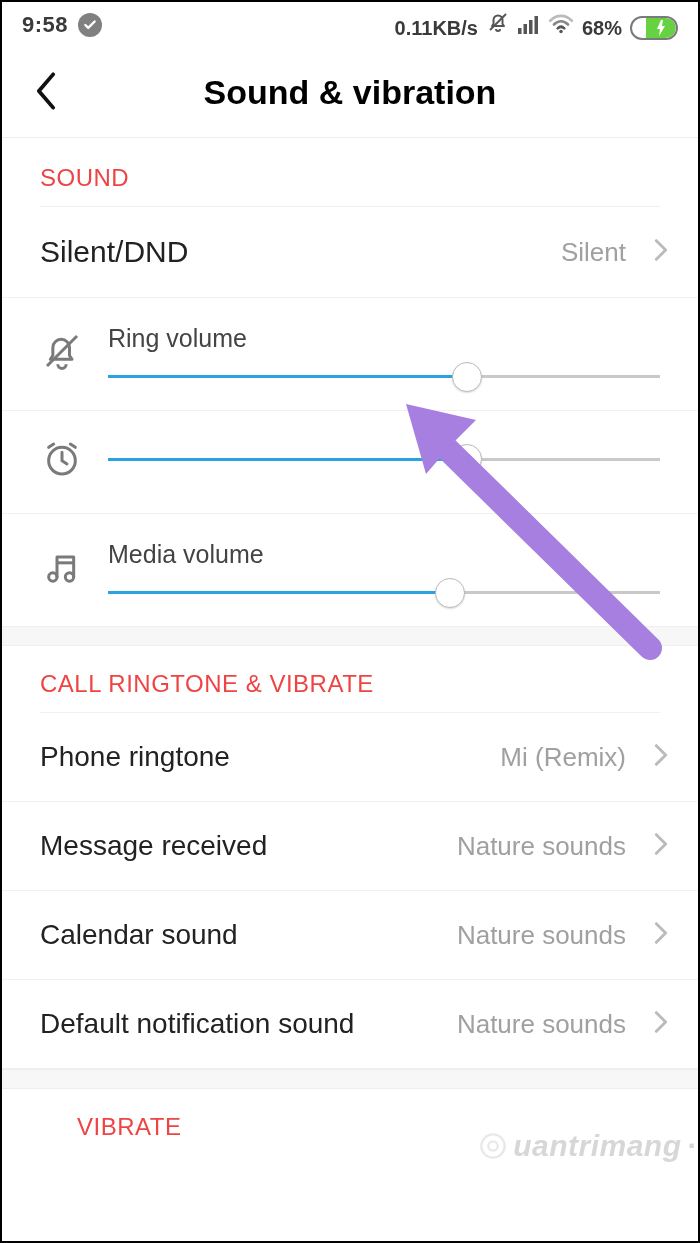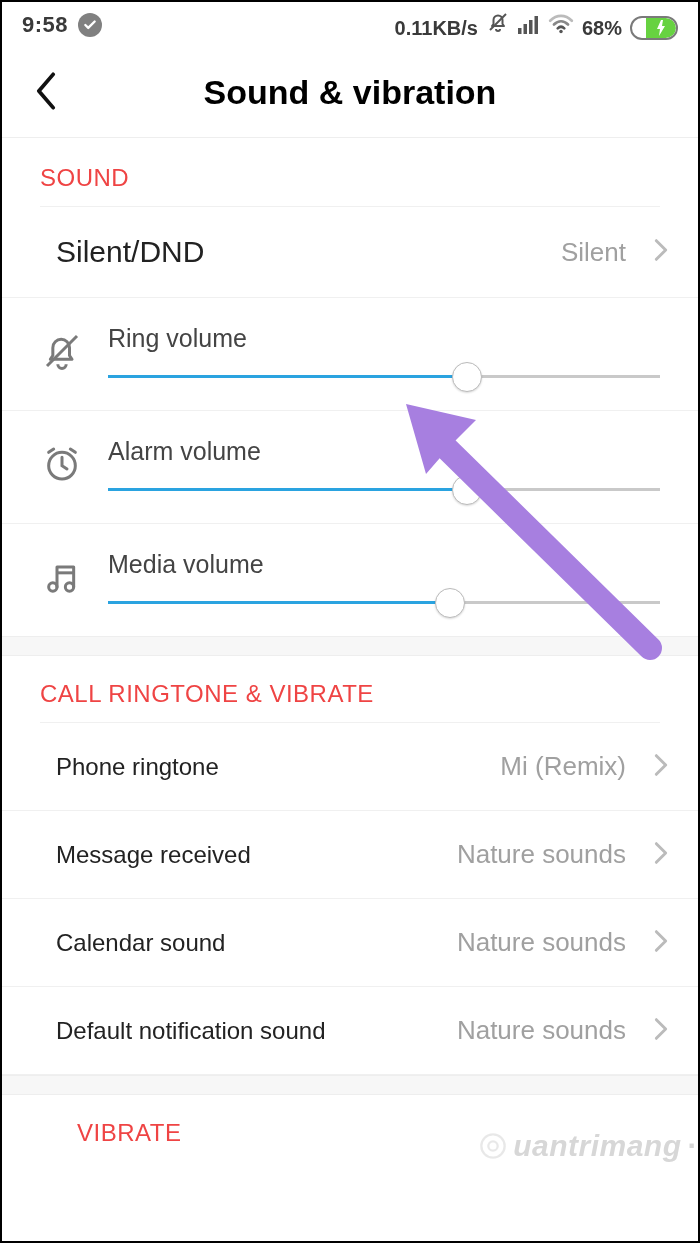--- a/index.html
+++ b/index.html
@@ -21,23 +21,23 @@
   .back-btn { position:absolute; left:30px; top:50%; transform:translateY(-50%); cursor:pointer; }
   .header-title { flex:1; text-align:center; font-size:34px; font-weight:800; }
   
   .content { position:absolute; top:138px; left:0; right:0; bottom:0; overflow:hidden; }
   
   .sect-head { padding:24px 38px 14px; color:#ef4444; font-size:24px; letter-spacing:0.5px; }
   .sect-head-vibrate { padding:24px 38px 0;margin-left:37px; }
   .section-divider { height:1px; background:#f0f0f0; margin:0 38px; }
   .big-divider { height:20px; background:#f7f7f7; border-top:1px solid #eee; border-bottom:1px solid #eee; }
   
-  .row { display:flex; align-items:center; justify-content:space-between; padding:28px 30px 28px 54px; border-bottom:1px solid #f0f0f0; cursor:pointer; }
+  .row { display:flex; align-items:center; justify-content:space-between; padding:28px 30px 28px 38px; border-bottom:1px solid #f0f0f0; cursor:pointer; }
   .row:last-child { border-bottom:none; }
-  .row-label { font-size:24px; color:#222; }
+  .row-label { font-size:28px; color:#222; }
   .row-value-wrap { display:flex; align-items:center; gap:28px; }
   .row-value { font-size:26px; color:#a0a0a0; }
   .chev { color:#bbb; }
   
   .slider-row { display:flex; align-items:center; gap:24px; padding:26px 38px 32px 38px; border-bottom:1px solid #f0f0f0; }
   .slider-row:last-of-type { border-bottom:none; }
   .slider-icon { width:44px; height:44px; flex:0 0 44px; display:flex; align-items:center; justify-content:center; color:#7a7a7a; }
   .slider-body { flex:1; display:flex; flex-direction:column; gap:22px; }
   .slider-label { font-size:25px; color:#444; }
   .slider-track { position:relative; height:3px; background:#c9c9c9; width:100%; }
@@ -147,21 +147,20 @@
 
     <div class="slider-row">
       <div class="slider-icon">
         <svg width="40" height="40" viewBox="0 0 24 24" fill="none">
           <circle cx="12" cy="13" r="8" stroke="#7a7a7a" stroke-width="1.8"></circle>
           <path d="M12 8v5l3 2" stroke="#7a7a7a" stroke-width="1.8" stroke-linecap="round"></path>
           <path d="M4 5l3-2M20 5l-3-2" stroke="#7a7a7a" stroke-width="1.8" stroke-linecap="round"></path>
         </svg>
       </div>
       <div class="slider-body">
-        <span class="slider-label">Alarm volume</span>
         <div class="slider-track">
           <div class="slider-fill" style="width: 65%;"></div>
           <div class="slider-thumb" style="left: 65%;"></div>
         </div>
       </div>
     </div>
 
     <div class="slider-row" style="border-bottom:none;">
       <div class="slider-icon">
         <svg width="40" height="40" viewBox="0 0 24 24" fill="none">

